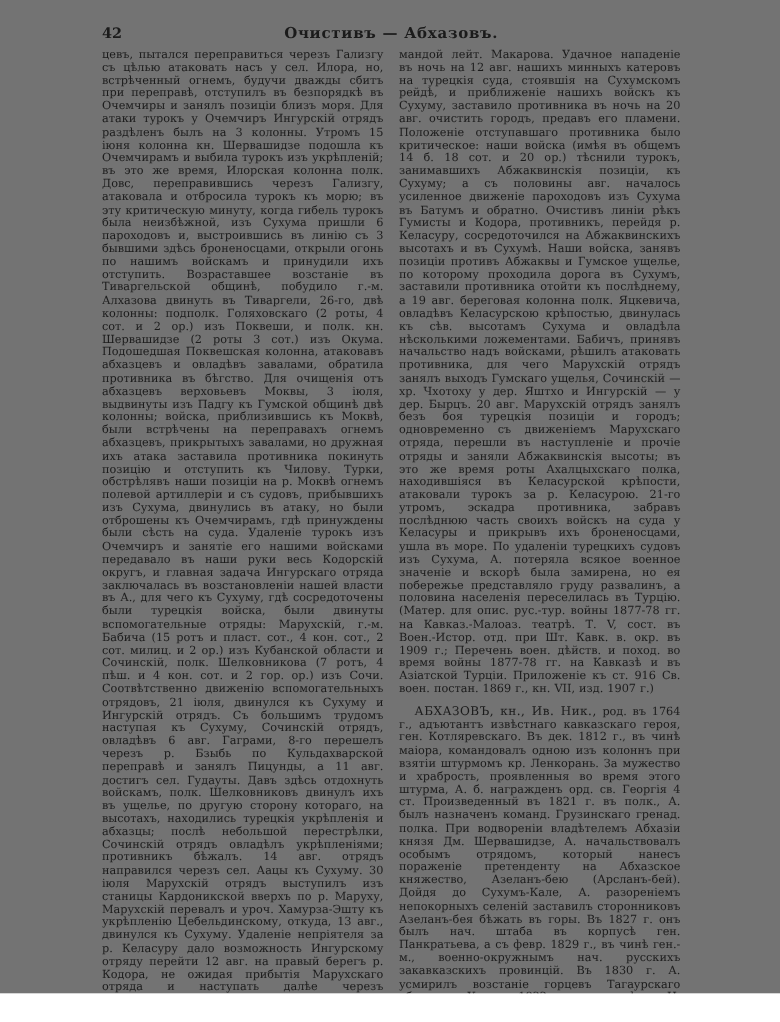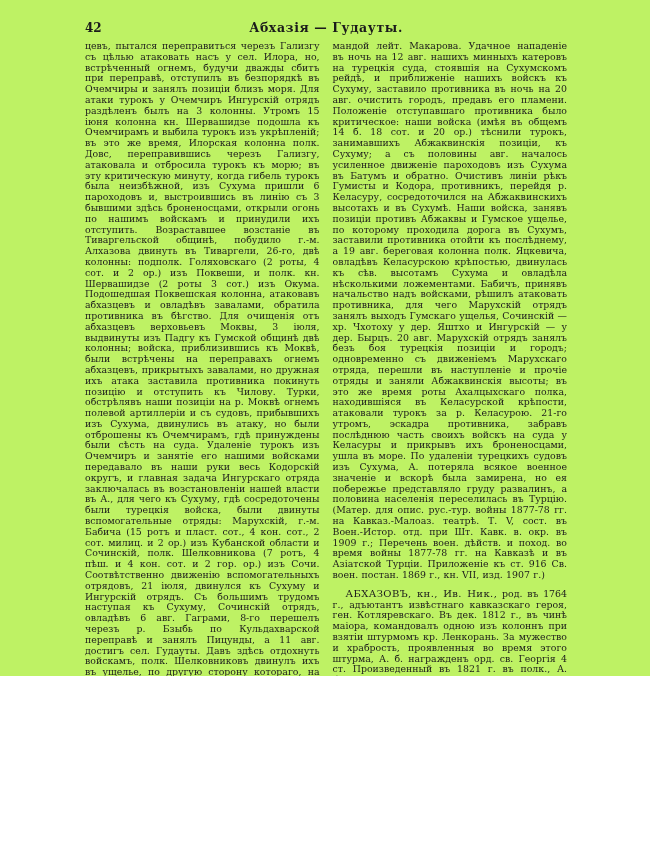--- a/index.html
+++ b/index.html
@@ -3,22 +3,22 @@
 <meta charset="utf-8">
 <style>
   html, body {
     margin: 0;
     padding: 0;
     background: #ffffff;
   }
   .page {
     position: relative;
     width: 650px;
-    height: 676px;
-    background: #bef264;
+    height: 828px;
+    background: #737373;
     color: #1b1b1b;
     font-family: "DejaVu Serif", "Liberation Serif", serif;
     overflow: hidden;
   }
   .page-header {
     position: absolute;
     top: 20px;
     left: 85px;
     width: 482px;
     height: 18px;
@@ -65,21 +65,21 @@
     font-size: 10px;
   }
 </style>
 </head>
 <body>
 
 <div class="page">
 
   <div class="page-header">
     <span class="page-number">42</span>
-    <div class="running-head">Абхазія — Гудауты.</div>
+    <div class="running-head">Очистивъ — Абхазовъ.</div>
   </div>
 
   <div class="columns">
 
     <div class="column">
       <p>цевъ, пытался переправиться черезъ Гализгу съ цѣлью атаковать насъ у сел. Илора, но, встрѣченный огнемъ, будучи дважды сбитъ при переправѣ, отступилъ въ безпорядкѣ въ Очемчиры и занялъ позиціи близъ моря. Для атаки турокъ у Очемчиръ Ингурскій отрядъ раздѣленъ былъ на 3 колонны. Утромъ 15 іюня колонна кн. Шервашидзе подошла къ Очемчирамъ и выбила турокъ изъ укрѣпленій; въ это же время, Илорская колонна полк. Довс, переправившись черезъ Гализгу, атаковала и отбросила турокъ къ морю; въ эту критическую минуту, когда гибель турокъ была неизбѣжной, изъ Сухума пришли 6 пароходовъ и, выстроившись въ линію съ 3 бывшими здѣсь броненосцами, открыли огонь по нашимъ войскамъ и принудили ихъ отступить. Возраставшее возстаніе въ Тиваргельской общинѣ, побудило г.-м. Алхазова двинуть въ Тиваргели, 26-го, двѣ колонны: подполк. Голяховскаго (2 роты, 4 сот. и 2 ор.) изъ Поквеши, и полк. кн. Шервашидзе (2 роты 3 сот.) изъ Окума. Подошедшая Поквешская колонна, атаковавъ абхазцевъ и овладѣвъ завалами, обратила противника въ бѣгство. Для очищенія отъ абхазцевъ верховьевъ Моквы, 3 іюля, выдвинуты изъ Падгу къ Гумской общинѣ двѣ колонны; войска, приблизившись къ Моквѣ, были встрѣчены на переправахъ огнемъ абхазцевъ, прикрытыхъ завалами, но дружная ихъ атака заставила противника покинуть позицію и отступить къ Чилову. Турки, обстрѣлявъ наши позиціи на р. Моквѣ огнемъ полевой артиллеріи и съ судовъ, прибывшихъ изъ Сухума, двинулись въ атаку, но были отброшены къ Очемчирамъ, гдѣ принуждены были сѣсть на суда. Удаленіе турокъ изъ Очемчиръ и занятіе его нашими войсками передавало въ наши руки весь Кодорскій округъ, и главная задача Ингурскаго отряда заключалась въ возстановленіи нашей власти въ А., для чего къ Сухуму, гдѣ сосредоточены были турецкія войска, были двинуты вспомогательные отряды: Марухскій, г.-м. Бабича (15 ротъ и пласт. сот., 4 кон. сот., 2 сот. милиц. и 2 ор.) изъ Кубанской области и Сочинскій, полк. Шелковникова (7 ротъ, 4 пѣш. и 4 кон. сот. и 2 гор. ор.) изъ Сочи. Соотвѣтственно движенію вспомогательныхъ отрядовъ, 21 іюля, двинулся къ Сухуму и Ингурскій отрядъ. Съ большимъ трудомъ наступая къ Сухуму, Сочинскій отрядъ, овладѣвъ 6 авг. Гаграми, 8-го перешелъ черезъ р. Бзыбь по Кульдахварской переправѣ и занялъ Пицунды, а 11 авг. достигъ сел. Гудауты. Давъ здѣсь отдохнуть войскамъ, полк. Шелковниковъ двинулъ ихъ въ ущелье, по другую сторону котораго, на высотахъ, находились турецкія укрѣпленія и абхазцы; послѣ небольшой перестрѣлки, Сочинскій отрядъ овладѣлъ укрѣпленіями; противникъ бѣжалъ. 14 авг. отрядъ направился черезъ сел. Аацы къ Сухуму. 30 іюля Марухскій отрядъ выступилъ изъ станицы Кардоникской вверхъ по р. Маруху, Марухскій перевалъ и уроч. Хамурза-Эшту къ укрѣпленію Цебельдинскому, откуда, 13 авг., двинулся къ Сухуму. Удаленіе непріятеля за р. Келасуру дало возможность Ингурскому отряду перейти 12 авг. на правый берегъ р. Кодора, не ожидая прибытія Марухскаго отряда и наступать далѣе черезъ Абжаквинскія высоты и сел. Александровское къ Сухуму. Въ помощь нашимъ сухопутнымъ войскамъ отправленъ изъ Одессы къ Сухуму пароходъ „Константинъ“, подъ ко-</p>
     </div>
 
     <div class="column">
       <p>мандой лейт. Макарова. Удачное нападеніе въ ночь на 12 авг. нашихъ минныхъ катеровъ на турецкія суда, стоявшія на Сухумскомъ рейдѣ, и приближеніе нашихъ войскъ къ Сухуму, заставило противника въ ночь на 20 авг. очистить городъ, предавъ его пламени. Положеніе отступавшаго противника было критическое: наши войска (имѣя въ общемъ 14 б. 18 сот. и 20 ор.) тѣснили турокъ, занимавшихъ Абжаквинскія позиціи, къ Сухуму; а съ половины авг. началось усиленное движеніе пароходовъ изъ Сухума въ Батумъ и обратно. Очистивъ линіи рѣкъ Гумисты и Кодора, противникъ, перейдя р. Келасуру, сосредоточился на Абжаквинскихъ высотахъ и въ Сухумѣ. Наши войска, занявъ позиціи противъ Абжаквы и Гумское ущелье, по которому проходила дорога въ Сухумъ, заставили противника отойти къ послѣднему, а 19 авг. береговая колонна полк. Яцкевича, овладѣвъ Келасурскою крѣпостью, двинулась къ сѣв. высотамъ Сухума и овладѣла нѣсколькими ложементами. Бабичъ, принявъ начальство надъ войсками, рѣшилъ атаковать противника, для чего Марухскій отрядъ занялъ выходъ Гумскаго ущелья, Сочинскій — хр. Чхотоху у дер. Яштхо и Ингурскій — у дер. Бырцъ. 20 авг. Марухскій отрядъ занялъ безъ боя турецкія позиціи и городъ; одновременно съ движеніемъ Марухскаго отряда, перешли въ наступленіе и прочіе отряды и заняли Абжаквинскія высоты; въ это же время роты Ахалцыхскаго полка, находившіяся въ Келасурской крѣпости, атаковали турокъ за р. Келасурою. 21-го утромъ, эскадра противника, забравъ послѣднюю часть своихъ войскъ на суда у Келасуры и прикрывъ ихъ броненосцами, ушла въ море. По удаленіи турецкихъ судовъ изъ Сухума, А. потеряла всякое военное значеніе и вскорѣ была замирена, но ея побережье представляло груду развалинъ, а половина населенія переселилась въ Турцію. (Матер. для опис. рус.-тур. войны 1877-78 гг. на Кавказ.-Малоаз. театрѣ. Т. V, сост. въ Воен.-Истор. отд. при Шт. Кавк. в. окр. въ 1909 г.; Перечень воен. дѣйств. и поход. во время войны 1877-78 гг. на Кавказѣ и въ Азіатской Турціи. Приложеніе къ ст. 916 Св. воен. постан. 1869 г., кн. VII, изд. 1907 г.)</p>

